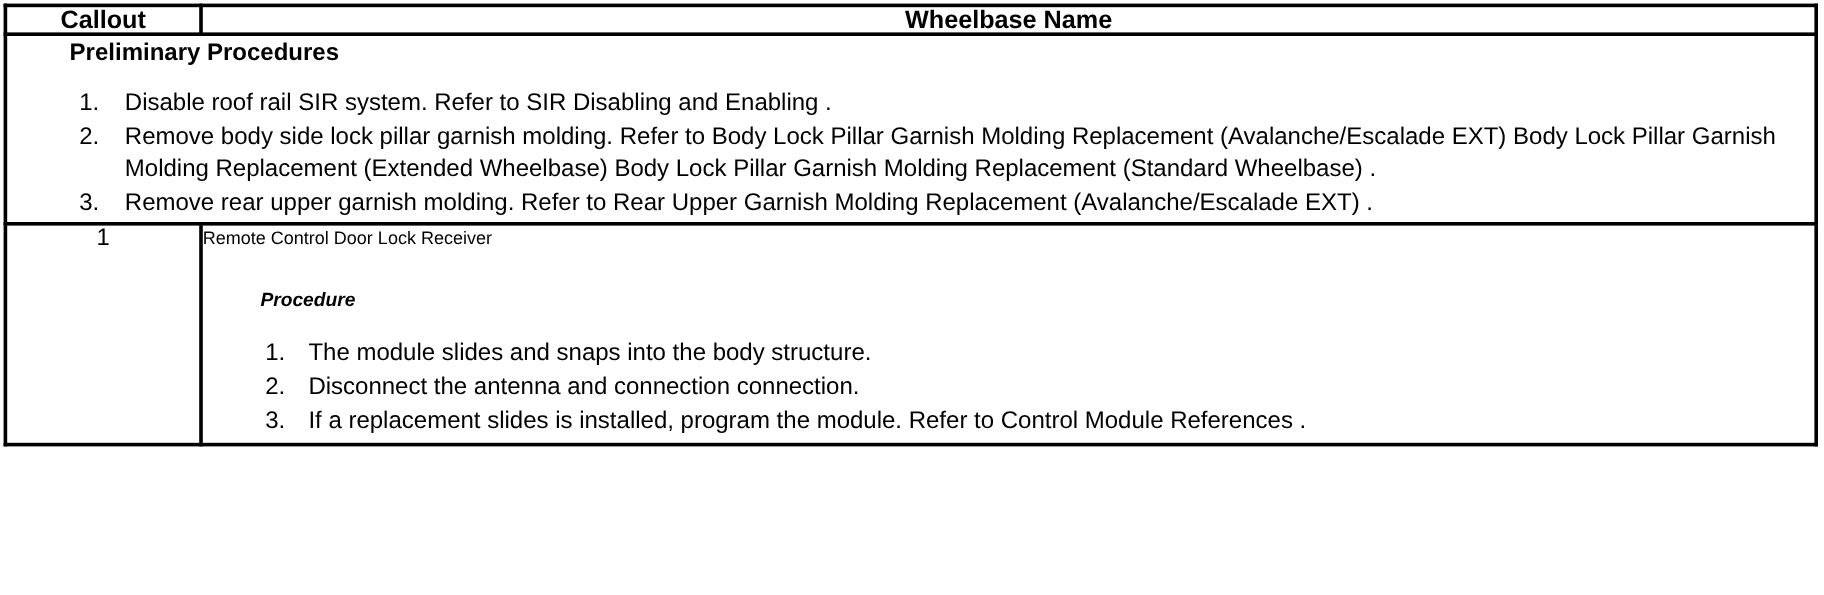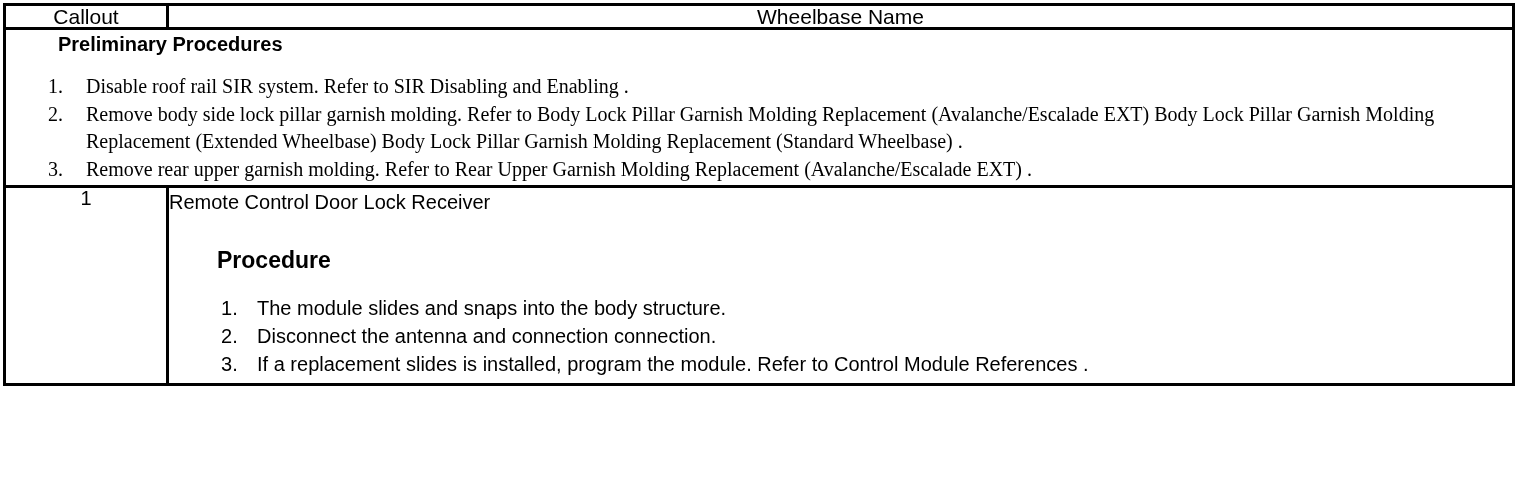--- a/index.html
+++ b/index.html
@@ -32,44 +32,43 @@
     padding: 0;
     vertical-align: top;
     background: #ffffff;
   }
   col.callout-col { width: 163px; }
   col.name-col { width: 1346px; }
 
   
   th.header-cell {
     text-align: center;
-    font-weight: normal;
+    font-weight: bold;
     font-size: 21px;
     line-height: 1;
     padding: 7px 0 10px 0;
     letter-spacing: 0px;
   }
 
   
   td.prelim-cell {
     padding: 8px 10px 8px 22px;
   }
   .prelim-heading {
     font-weight: bold;
     font-size: 20px;
     line-height: 1.1;
     padding: 3px 0 0 52px;
     margin: 0;
   }
   ol.prelim-list {
     margin: 18px 0 2px 0;
-    padding: 0 0 0 42px;
+    padding: 0 0 0 60px;
     list-style: none;
     counter-reset: prelim;
-    font-family: Liberation Serif, serif;
   }
   ol.prelim-list > li {
     counter-increment: prelim;
     position: relative;
     font-size: 20px;
     line-height: 1.38;
     padding-left: 38px;
     margin: 0 0 0 0;
   }
   ol.prelim-list > li::before {
@@ -85,31 +84,32 @@
   td.callout-cell {
     text-align: center;
     vertical-align: middle;
     font-size: 20px;
     line-height: 1;
   }
   td.component-cell {
     padding: 8px 10px 4px 8px;
   }
   .component-title {
-    font-size: 20px;
+    font-size: 15px;
     line-height: 1.2;
     margin: 0;
     padding: 2px 0 0 0;
   }
   .procedure-heading {
     font-weight: bold;
-    font-size: 23px;
+    font-size: 16px;
     line-height: 1.1;
     margin: 0;
     padding: 34px 0 0 48px;
+    font-style: italic;
   }
   ol.procedure-list {
     margin: 20px 0 4px 0;
     padding: 0 0 0 52px;
     list-style: none;
     counter-reset: proc;
   }
   ol.procedure-list > li {
     counter-increment: proc;
     position: relative;

